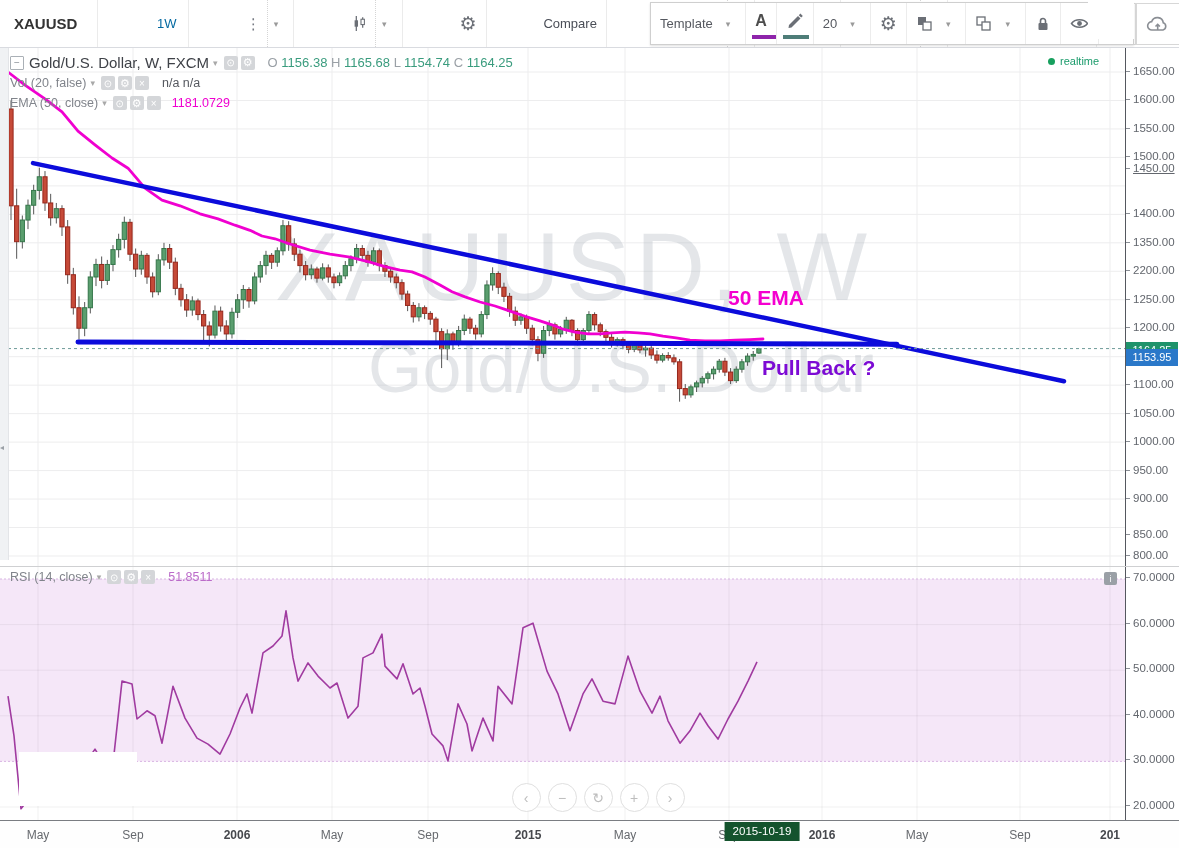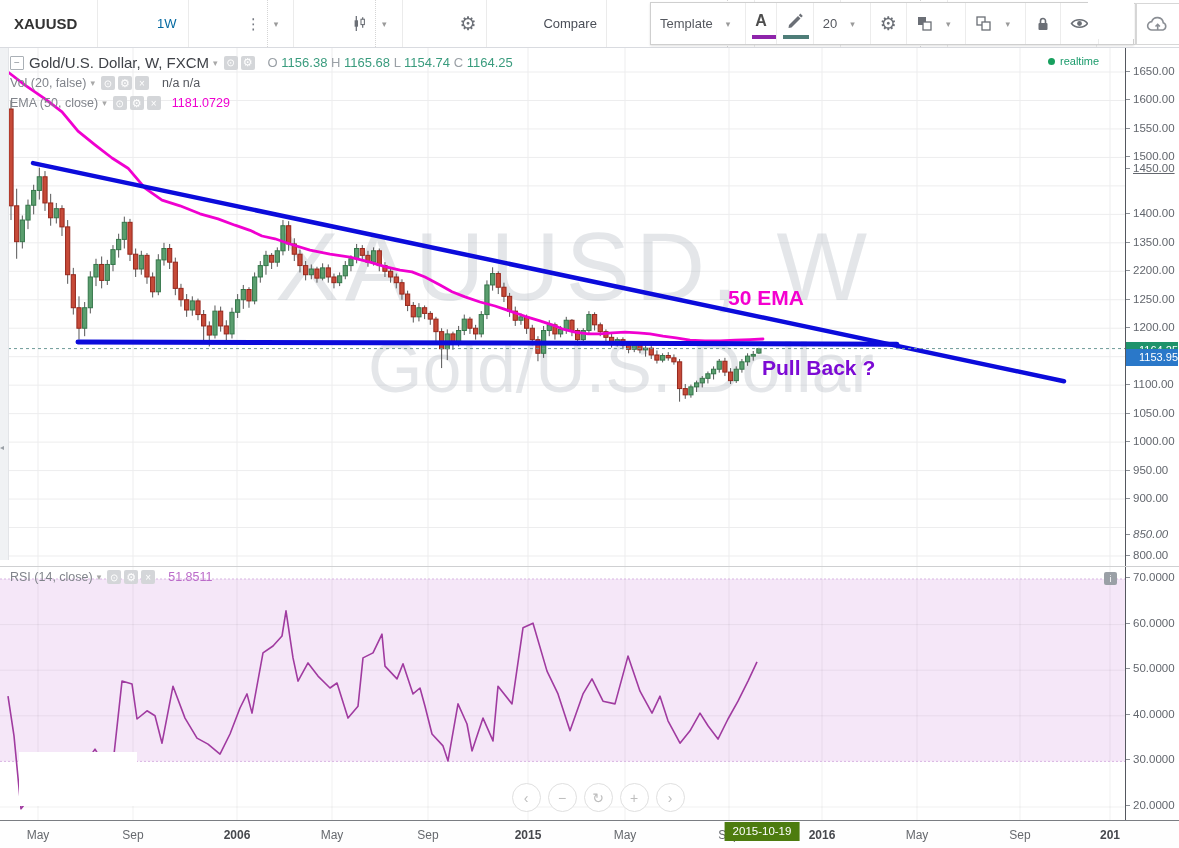--- a/index.html
+++ b/index.html
@@ -45,34 +45,34 @@
   .realtime .dot{width:7px;height:7px;border-radius:50%;background:#17a05e;margin-right:5px;}
   .anno{position:absolute;font-weight:bold;z-index:6;white-space:nowrap;}
   .anno-ema{left:728px;top:238px;font-size:21px;color:#f400cf;}
   .anno-pb{left:762px;top:308px;font-size:21px;color:#7c0ad4;}
   .anno-tg{left:524px;top:402px;font-size:22px;color:#0a0ad0;}
   
   .price-axis{position:absolute;left:1125px;top:48px;width:54px;height:518px;border-left:1px solid #55585f;background:#fff;z-index:8;}
   .rsi-axis{position:absolute;left:1125px;top:566px;width:54px;height:254px;border-left:1px solid #55585f;background:#fff;z-index:8;}
   .ax-label{position:absolute;left:7px;font-size:11.5px;color:#62666d;}
   .ax-label:before{content:"";position:absolute;left:-7px;top:6px;width:4px;height:1px;background:#8b8f96;}
-  .badge{position:absolute;left:0px;width:52px;color:#fff;font-size:11px;text-align:right;overflow:hidden;}
+  .badge{position:absolute;left:0px;width:52px;color:#fff;font-size:11px;text-align:center;overflow:hidden;}
   .badge.green{background:#1f936b;height:13px;line-height:16px;z-index:1;}
   .badge.blue{background:#2a78c9;height:17px;line-height:17px;z-index:2;}
   .pane-divider{position:absolute;left:0;top:566px;width:1179px;height:1px;background:#cfd0d2;z-index:9;}
   .rsi-pane{position:absolute;left:0;top:567px;width:1125px;height:253px;text-align:right;}
   .rsi-legend{position:absolute;left:10px;top:3px;z-index:7;display:flex;align-items:center;font-size:12.5px;color:#80848b;white-space:nowrap;}
   .rsi-val{color:#bb6bc9;margin-left:10px;}
   .info-badge{position:absolute;left:1104px;top:5px;width:13px;height:13px;background:#9aa0a6;border-radius:2px;color:#fff;font-size:9px;display:flex;align-items:center;justify-content:center;z-index:7;}
   .nav{position:absolute;left:508px;top:216px;display:flex;z-index:30;}
   .nav-btn{width:27px;height:27px;border-radius:50%;border:1.5px solid #e0e0e0;background:#fff;color:#bdbdbd;font-size:14px;display:flex;align-items:center;justify-content:center;margin:0 3.5px;cursor:pointer;}
   .time-axis{position:absolute;left:0;top:820px;width:1179px;height:28px;background:#fefefe;border-top:1px solid #7a7d82;z-index:8;}
   .t-label{position:absolute;top:7px;font-size:12px;color:#66696e;transform:translateX(-50%);}
   .t-label.bold{font-weight:bold;color:#46484d;}
-  .date-badge{position:absolute;top:1px;height:19px;line-height:19px;padding:0 8px;background:#4d7c0f;color:#fff;font-size:11.5px;transform:translateX(-50%);z-index:9;}
+  .date-badge{position:absolute;top:1px;height:19px;line-height:19px;padding:0 8px;background:#14532d;color:#fff;font-size:11.5px;transform:translateX(-50%);z-index:9;}
   .wbox{position:absolute;background:#fff;}
   .wbox1{left:1088px;top:0;width:46px;height:39px;z-index:60;}
   .wbox2{left:19px;top:752px;width:118px;height:54px;z-index:20;}
   svg text{font-family:"Liberation Sans",sans-serif;}
 </style>
 </head>
 <body>
 
 <div class="app">
 
@@ -556,21 +556,21 @@
       <div class="ax-label" style="top: 159.35px;">1400.00</div>
       <div class="ax-label" style="top: 187.82px;">1350.00</div>
       <div class="ax-label" style="top: 216.29px;">2200.00</div>
       <div class="ax-label" style="top: 244.76px;">1250.00</div>
       <div class="ax-label" style="top: 273.23px;">1200.00</div>
       <div class="ax-label" style="top: 330.17px;">1100.00</div>
       <div class="ax-label" style="top: 358.64px;">1050.00</div>
       <div class="ax-label" style="top: 387.11px;">1000.00</div>
       <div class="ax-label" style="top: 415.58px;">950.00</div>
       <div class="ax-label" style="top: 444.05px;">900.00</div>
-      <div class="ax-label" style="top: 480px; font-style: italic;">850.00</div>
+      <div class="ax-label" style="top: 480px;">850.00</div>
       <div class="ax-label" style="top: 500.99px;">800.00</div>
       <div class="badge green" style="top: 293.586px;">1164.25</div>
       <div class="badge blue" style="top: 300.586px;">1153.95</div>
     </div>
 
   <div class="pane-divider"></div>
 
   <div class="rsi-pane">
     <svg id="rsi-svg" width="1125" height="253">
         <rect x="0" y="12" width="1125" height="182.39999999999998" fill="#f5e7f8"></rect>

